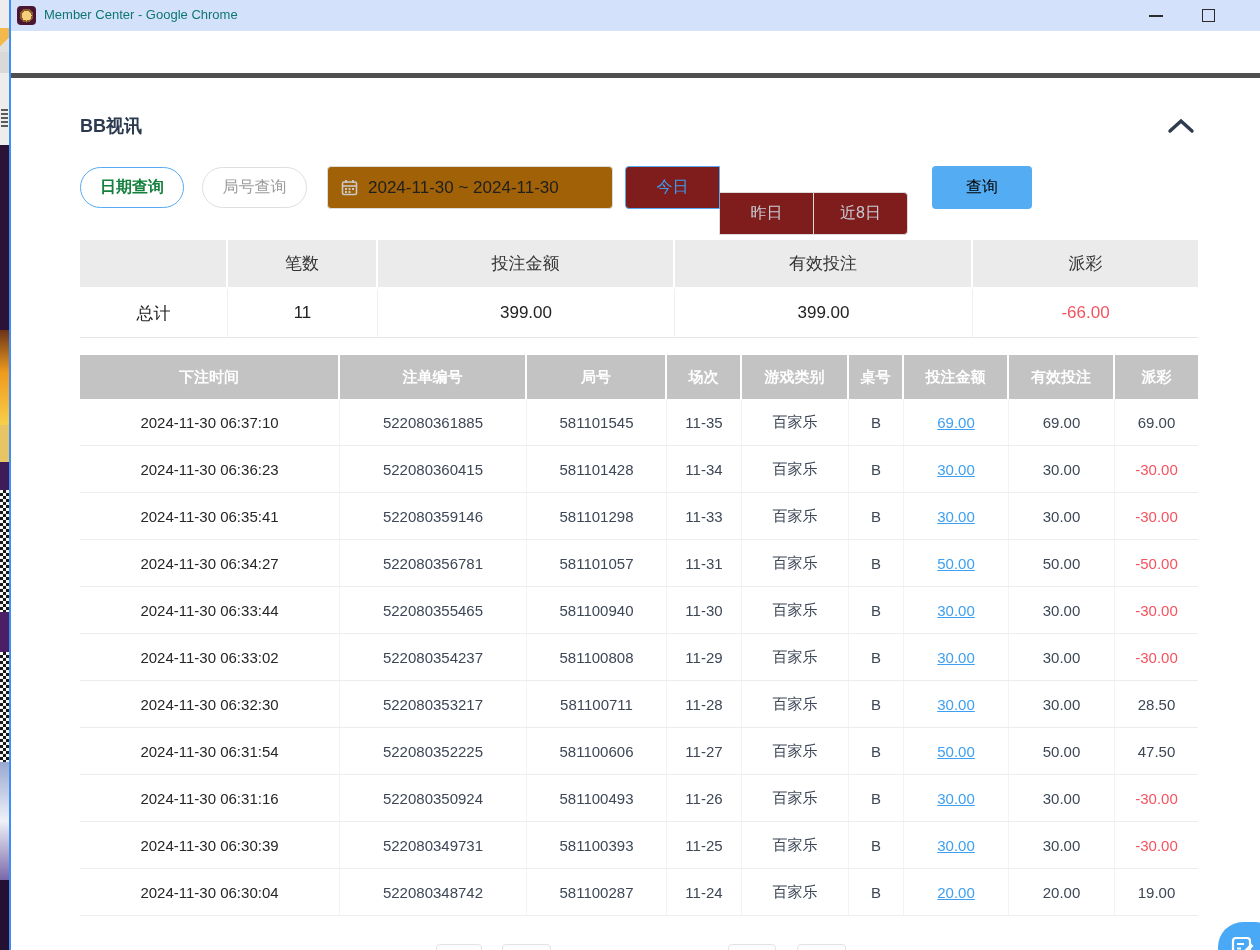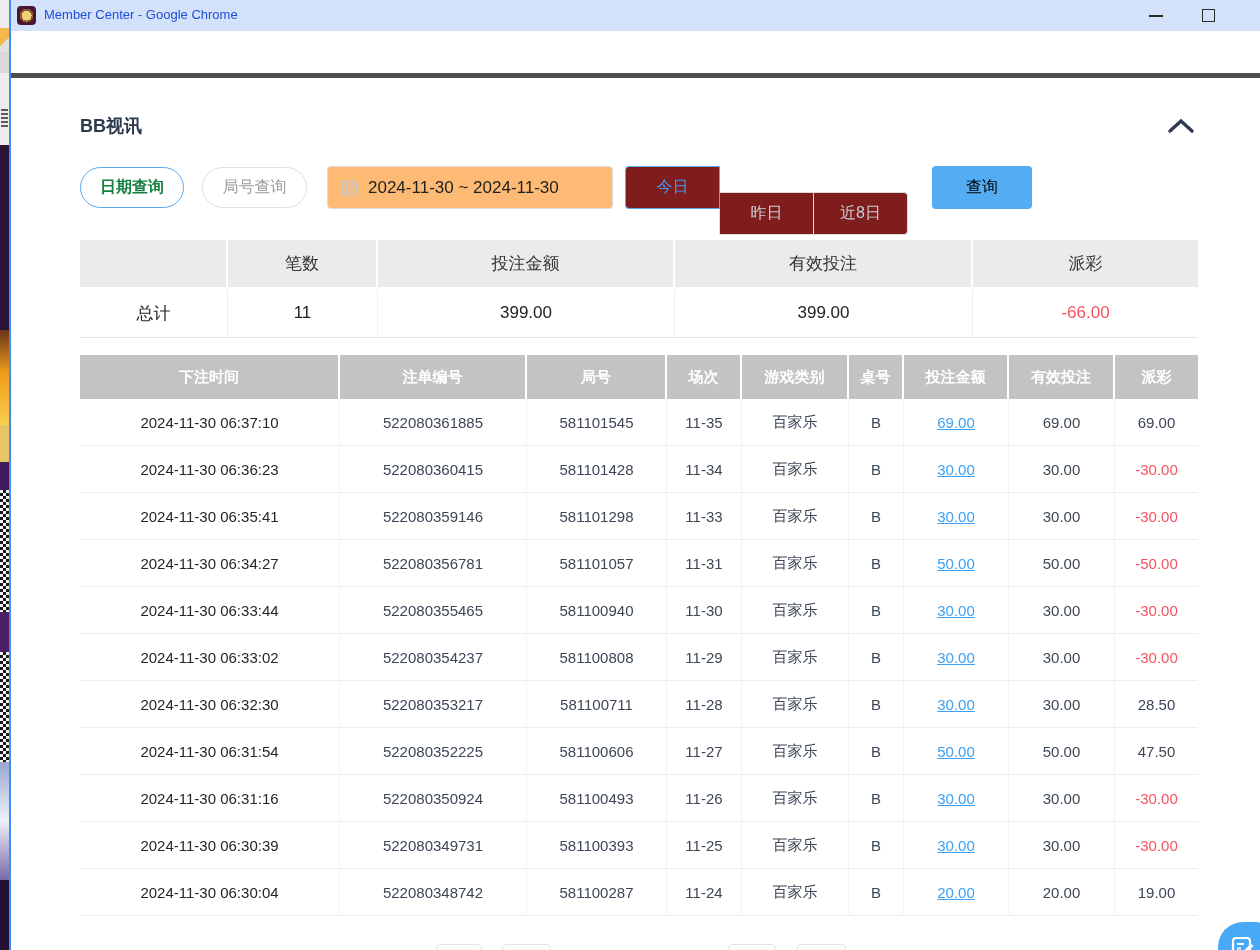--- a/index.html
+++ b/index.html
@@ -28,21 +28,21 @@
   .seg11 { height:110px; background-image:repeating-conic-gradient(#181818 0% 25%, #f5f5f5 0% 50%); background-size:6px 6px; }
   .seg12 { height:118px; background:linear-gradient(180deg,#9aa8d0,#eef1f8 50%,#7a68a8); }
   .seg13 { height:70px; background:#241030; }
   .edge-line { position:absolute; left:9px; top:0; width:2px; height:950px; background:#3e8ef7; }
 
   
   .titlebar { position:absolute; left:11px; top:0; width:1249px; height:31px;
     background:#d3e2fa; display:flex; align-items:center; }
   .favicon { position:absolute; left:6px; top:6px; width:19px; height:19px; border-radius:4px;
     background:radial-gradient(circle at 50% 50%, #f3cf7a 0 5px, #8a5a2a 5px 7px, #4a1532 7px); }
-  .win-title { position:absolute; left:33px; top:7px; font-size:13px; color:#1d4ed8; white-space:nowrap; }
+  .win-title { position:absolute; left:33px; top:7px; font-size:13px; color:#0f766e; white-space:nowrap; }
   .win-min { position:absolute; left:1130px; top:0; width:30px; height:31px; }
   .win-min .dash { position:absolute; left:8px; top:15px; width:14px; height:2px; background:#2b2b2b; }
   .win-max { position:absolute; left:1183px; top:0; width:30px; height:31px; }
   .win-max .sq { position:absolute; left:8px; top:9px; width:13px; height:13px; border:1.5px solid #2b2b2b; }
   .win-close { position:absolute; left:1243px; top:0; width:30px; height:31px; font-size:15px; color:#2b2b2b; }
 
   .urlbar { position:absolute; left:11px; top:31px; width:1249px; height:42px;
     background:#e8ecf7; }
   .tune-circle { position:absolute; left:7px; top:8px; width:28px; height:28px; border-radius:50%; background:#fff;
     display:flex; align-items:center; justify-content:center; }
@@ -59,21 +59,21 @@
   .heading { position:absolute; left:69px; top:36px; font-size:18px; font-weight:bold; color:#2c3a4e; }
   .chev { position:absolute; left:1156px; top:40px; }
 
   
   .btn-pill { position:absolute; top:89px; height:41px; border-radius:21px; background:#fff;
     font-size:16px; display:flex; align-items:center; justify-content:center; cursor:pointer; }
   .pill-active { left:69px; width:104px; border:1px solid #58aaf2; color:#15803d; font-weight:bold; }
   .pill-idle { left:191px; width:105px; border:1px solid #dfdfdf; color:#9b9b9b; }
 
   .date-input { position:absolute; left:316px; top:88px; width:286px; height:43px; border:1px solid #dcdcdc;
-    border-radius:4px; background:#fdba74; display:flex; align-items:center; }
+    border-radius:4px; background:#a16207; display:flex; align-items:center; }
   .date-input svg { margin-left:13px; }
   .date-text { margin-left:10px; font-size:17px; color:#1f1f1f; }
 
   .seg-group { position:absolute; left:614px; top:88px; height:43px; display:flex; }
   .seg-btn { width:95px; height:43px; display:flex; align-items:center; justify-content:center;
     font-size:16px; background:#7f1d1d; border:1px solid #dcdcdc; color:#c7cdd4; cursor:pointer; }
   .seg-btn + .seg-btn { margin-left:-1px;margin-top:26px; }
   .seg-btn.first { border-radius:4px 0 0 4px; }
   .seg-btn.last { border-radius:0 4px 4px 0; }
   .seg-btn.on { border-color:#58aaf2; color:#3b9df0; z-index:2; }

